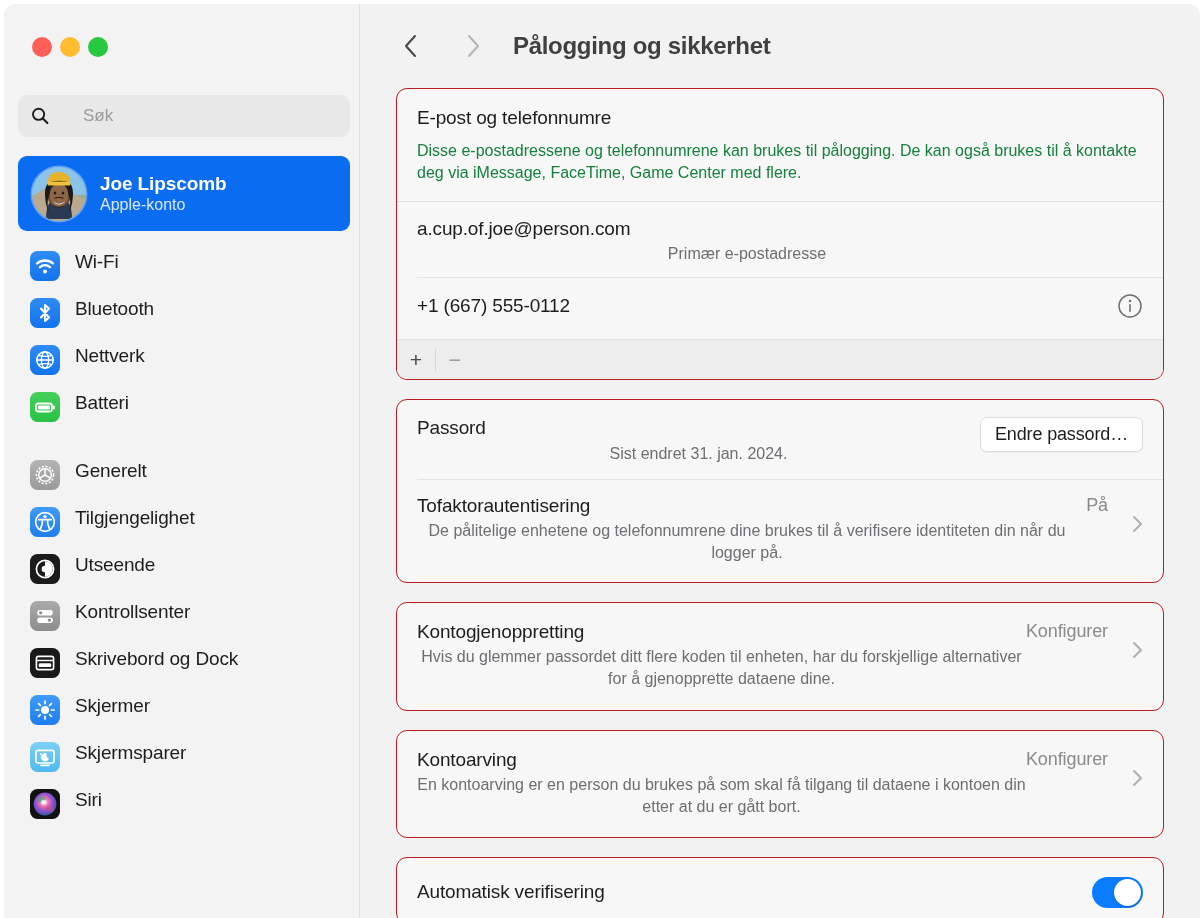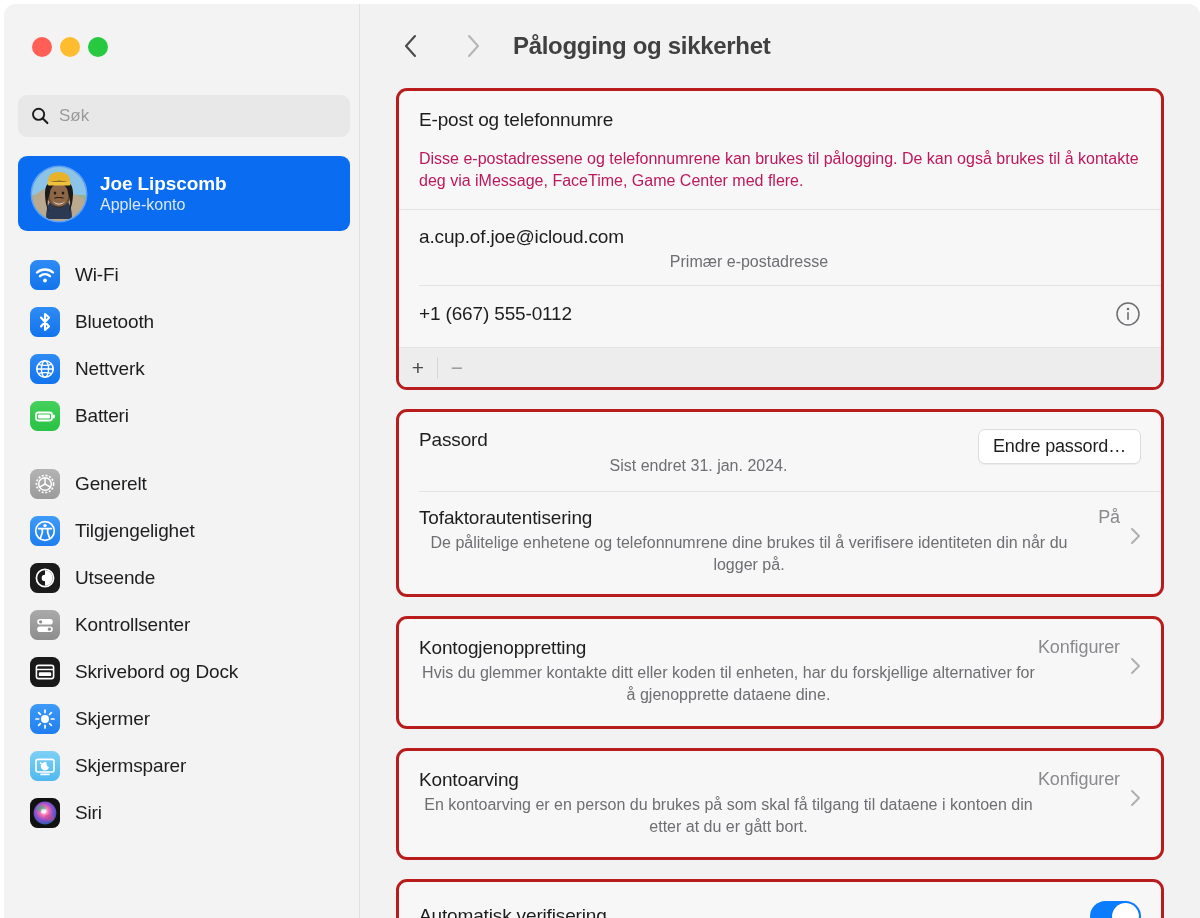--- a/index.html
+++ b/index.html
@@ -40,20 +40,21 @@
   .tl.green  { background: #28c840; }
 
   .search-wrap {
     position: absolute;
     top: 91px; left: 14px;
     width: 332px; height: 42px;
     background: #e8e8e8;
     border-radius: 9px;
     display: flex; align-items: center;
     padding: 0 12px;
+    gap: 24px;
   }
   .search-icon { width: 20px; height: 20px; flex: 0 0 20px; margin-right: 9px; }
   .search-input {
     border: none; background: transparent; outline: none;
     font-family: "Liberation Sans", sans-serif;
     font-size: 17px; color: #2b2b2b;
     width: 100%;
   }
   .search-input::placeholder { color: #9b9b9b; }
 
@@ -77,21 +78,21 @@
   }
   .acct-text { margin-left: 14px; line-height: 1.22; }
   .acct-name {
     font-size: 19px; font-weight: bold; color: #ffffff;
     letter-spacing: -0.1px;
   }
   .acct-sub { font-size: 16px; color: #dbe8fb; }
 
   .nav { position: absolute; top: 247px; left: 14px; width: 332px; }
   .nav-item {
-    display: flex; align-items: center;
+    display: flex; align-items: flex-start;
     height: 47px;
     padding-left: 12px;
     border-radius: 7px;
   }
   .nav-icon {
     width: 30px; height: 30px;
     border-radius: 7.5px;
     flex: 0 0 30px;
     display: flex; align-items: center; justify-content: center;
     overflow: hidden;
@@ -129,35 +130,35 @@
     color: #404040;
     margin-left: 22px;
     letter-spacing: -0.3px;
   }
 
   .cards {
     padding: 0 36px 0 36px;
   }
   .card {
     background: #f7f7f7;
-    border: 3px solid #b91c1c;
+    border: 1px solid #b91c1c;
     border-radius: 11px;
     margin-bottom: 19px;
     overflow: hidden;
   }
   .sec-head { padding: 17px 20px 17px 20px; }
   .sec-title {
     font-size: 19px; color: #1d1d1f;
     letter-spacing: -0.15px;
     line-height: 1.3;
   }
   .sec-desc {
-    font-size: 16px; color: #be185d;
+    font-size: 16px; color: #15803d;
     line-height: 1.38;
-    margin-top: 15px;
+    margin-top: 9px;
     max-width: 730px;
   }
   .divider { height: 1px; background: #e3e3e3; margin-left: 20px; }
   .divider.full { margin-left: 0; }
 
   .row {
     display: flex; align-items: flex-start;
     padding: 15px 20px 15px 20px;
     position: relative;
     min-height: 50px;
@@ -174,21 +175,21 @@
     max-width: 660px;
     text-align: center;
   }
   .row-right {
     display: flex; align-items: flex-start;
     padding-top: 1px;
     justify-content: flex-end;
   }
   .row-value {
     font-size: 18px; color: #8a8a8e;
-    margin-right: 6px;
+    margin-right: 20px;
     letter-spacing: -0.1px;
   }
   .chev {
     width: 11px; height: 18px;
     margin-top: 20px;
     margin-left: 4px;
   }
 
   .info-btn {
     width: 26px; height: 26px;
@@ -477,21 +478,21 @@
 
       <div class="card">
         <div class="sec-head">
           <div class="sec-title">E-post og telefonnumre</div>
           <div class="sec-desc">Disse e-postadressene og telefonnumrene kan brukes til pålogging. De kan også brukes til å kontakte deg via iMessage, FaceTime, Game Center med flere.</div>
         </div>
         <div class="divider full"></div>
 
         <div class="row" style="padding-bottom:12px;">
           <div class="row-main">
-            <div class="row-title">a.cup.of.joe@icloud.com</div>
+            <div class="row-title">a.cup.of.joe@person.com</div>
             <div class="row-sub">Primær e-postadresse</div>
           </div>
         </div>
         <div class="divider"></div>
 
         <div class="row" style="align-items:center; padding-top:14px; padding-bottom:20px;">
           <div class="row-main">
             <div class="row-title">+1 (667) 555-0112</div>
           </div>
           <div class="row-right">
@@ -533,21 +534,21 @@
               <polyline points="2,2 9,9 2,16" fill="none" stroke="#b0b0b0" stroke-width="2" stroke-linecap="round" stroke-linejoin="round"></polyline>
             </svg>
           </div>
         </div>
       </div>
 
       <div class="card">
         <div class="row" style="padding-top:17px;padding-bottom:19px;">
           <div class="row-main">
             <div class="row-title">Kontogjenoppretting</div>
-            <div class="row-sub">Hvis du glemmer kontakte ditt eller koden til enheten, har du forskjellige alternativer for å gjenopprette dataene dine.</div>
+            <div class="row-sub">Hvis du glemmer passordet ditt flere koden til enheten, har du forskjellige alternativer for å gjenopprette dataene dine.</div>
           </div>
           <div class="row-right" style="align-items:flex-start;">
             <div class="row-value">Konfigurer</div>
             <svg class="chev" viewBox="0 0 11 18">
               <polyline points="2,2 9,9 2,16" fill="none" stroke="#b0b0b0" stroke-width="2" stroke-linecap="round" stroke-linejoin="round"></polyline>
             </svg>
           </div>
         </div>
       </div>
 

